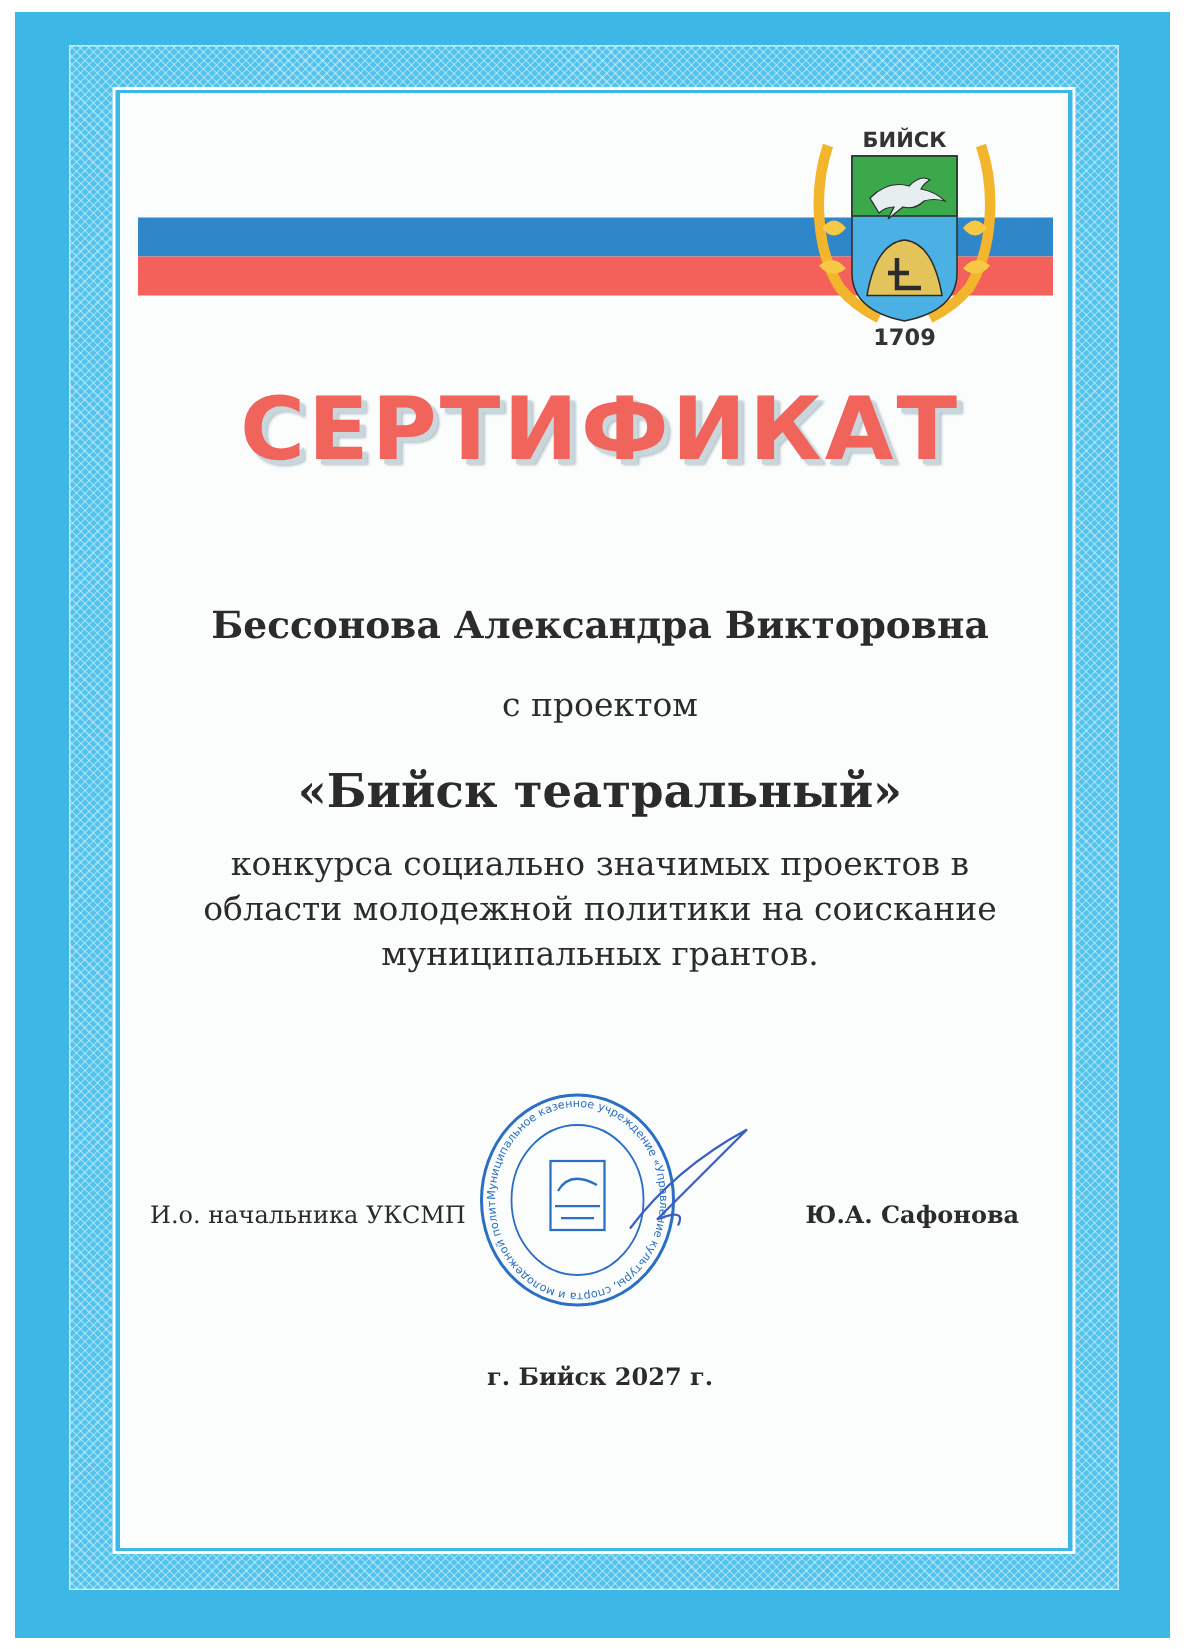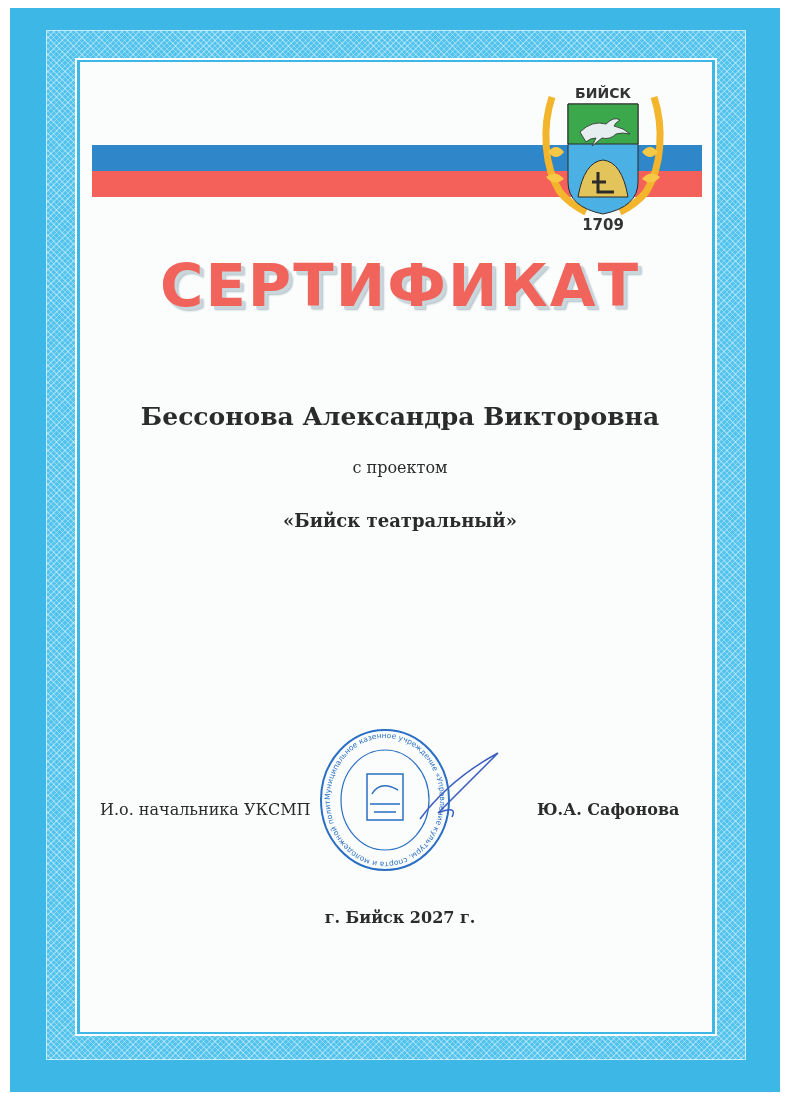--- a/index.html
+++ b/index.html
@@ -15,22 +15,22 @@
     .inner-line{position:absolute;left:75px;top:58px;width:642px;height:978px;box-sizing:border-box;border:2px solid #ffffff;background:#3cb7e6;}
     .panel{position:absolute;left:80px;top:62px;width:632px;height:970px;background:#fbfdfd;}
     .flag-blue{position:absolute;left:92px;top:145px;width:610px;height:26px;background:#2f86c9;}
     .flag-red{position:absolute;left:92px;top:171px;width:610px;height:26px;background:#f4615a;}
     .emblem{position:absolute;left:538px;top:82px;width:130px;height:150px;}
     .title{position:absolute;left:0;width:800px;top:252px;text-align:center;
       font-family:"DejaVu Sans",sans-serif;font-weight:bold;font-size:58px;letter-spacing:2px;
       color:#f0645c;text-shadow:3px 3px 0 #c9d6dc, 4px 4px 2px #b0bec5;transform:scaleX(1.02);}
     .line{position:absolute;left:0;width:800px;text-align:center;color:#2b2b2b;}
     .name{top:402px;font-size:25px;font-weight:bold;}
-    .with{top:458px;font-size:16px;}
-    .project{top:510px;font-size:18px;font-weight:bold;}
+    .with{top:458px;font-size:22px;}
+    .project{top:510px;font-size:31px;font-weight:bold;}
     .body{top:562px;font-size:22px;line-height:30px;}
     .sig-left{position:absolute;left:100px;top:800px;font-size:16px;font-weight:normal;color:#2b2b2b;}
     .sig-right{position:absolute;left:537px;top:800px;font-size:16px;font-weight:bold;color:#2b2b2b;text-align:center;}
     .place{top:908px;font-size:16px;font-weight:bold;}
     .stamp{position:absolute;left:310px;top:724px;width:200px;height:150px;}
   </style>
 </head>
 <body>
 
 <div class="outer"></div>
@@ -60,20 +60,23 @@
   <text x="65" y="148" text-anchor="middle" font-family="DejaVu Sans, sans-serif" font-weight="bold" font-size="15" fill="#333">1709</text>
 </svg>
 
 <div class="title">СЕРТИФИКАТ</div>
 
 <div class="line name">Бессонова Александра Викторовна</div>
 <div class="line with">с проектом</div>
 <div class="line project">«Бийск театральный»</div>
 
 <div class="line body">
+  <div>конкурса социально значимых проектов в</div>
+  <div>области молодежной политики на соискание</div>
+  <div>муниципальных грантов.</div>
 </div>
 
 <svg class="stamp" viewBox="0 0 200 150">
   <ellipse cx="75" cy="76" rx="64" ry="70" fill="none" stroke="#2a6fc4" stroke-width="2"></ellipse>
   <ellipse cx="75" cy="76" rx="44" ry="50" fill="none" stroke="#2a6fc4" stroke-width="1.2"></ellipse>
   <rect x="57" y="50" width="36" height="46" fill="none" stroke="#2a6fc4" stroke-width="1.5"></rect>
   <path d="M62 70 q8 -14 26 -4 M60 80 h30 M64 88 h22" fill="none" stroke="#2a6fc4" stroke-width="1.5"></path>
   <defs>
       <path id="sealArc" d="M20 76 A55 62 0 1 1 130 76 A55 62 0 1 1 20 76"></path>
     </defs>

